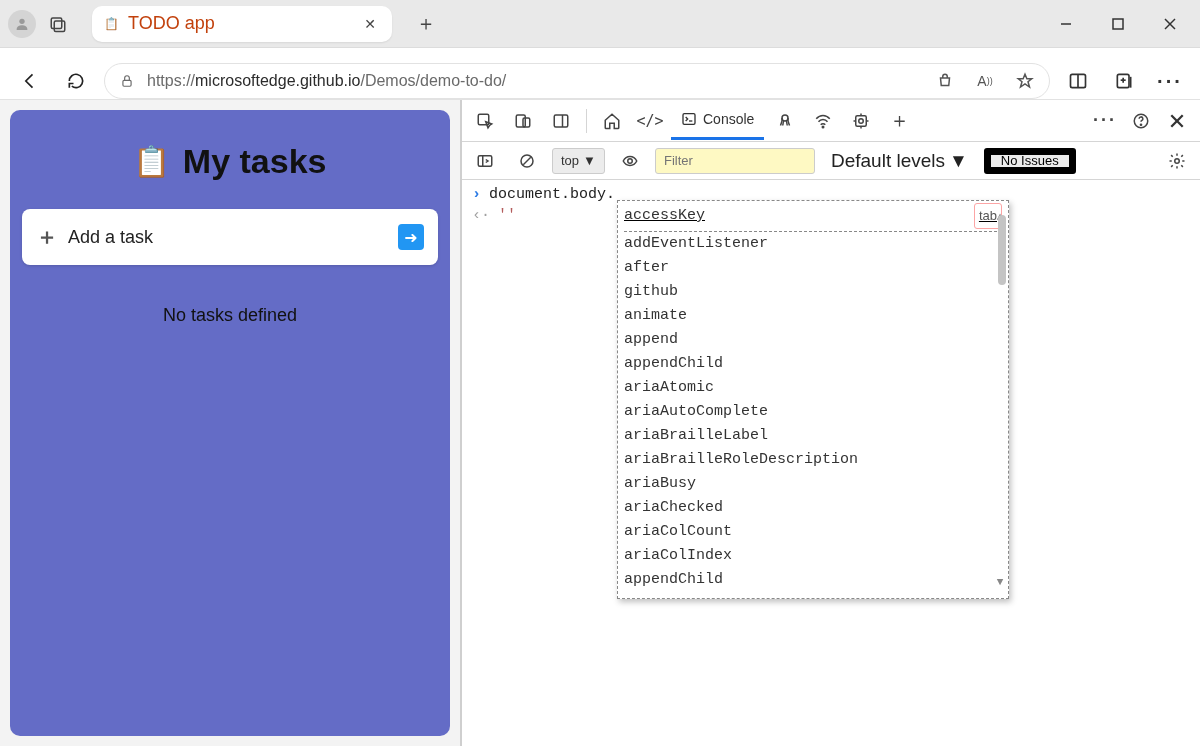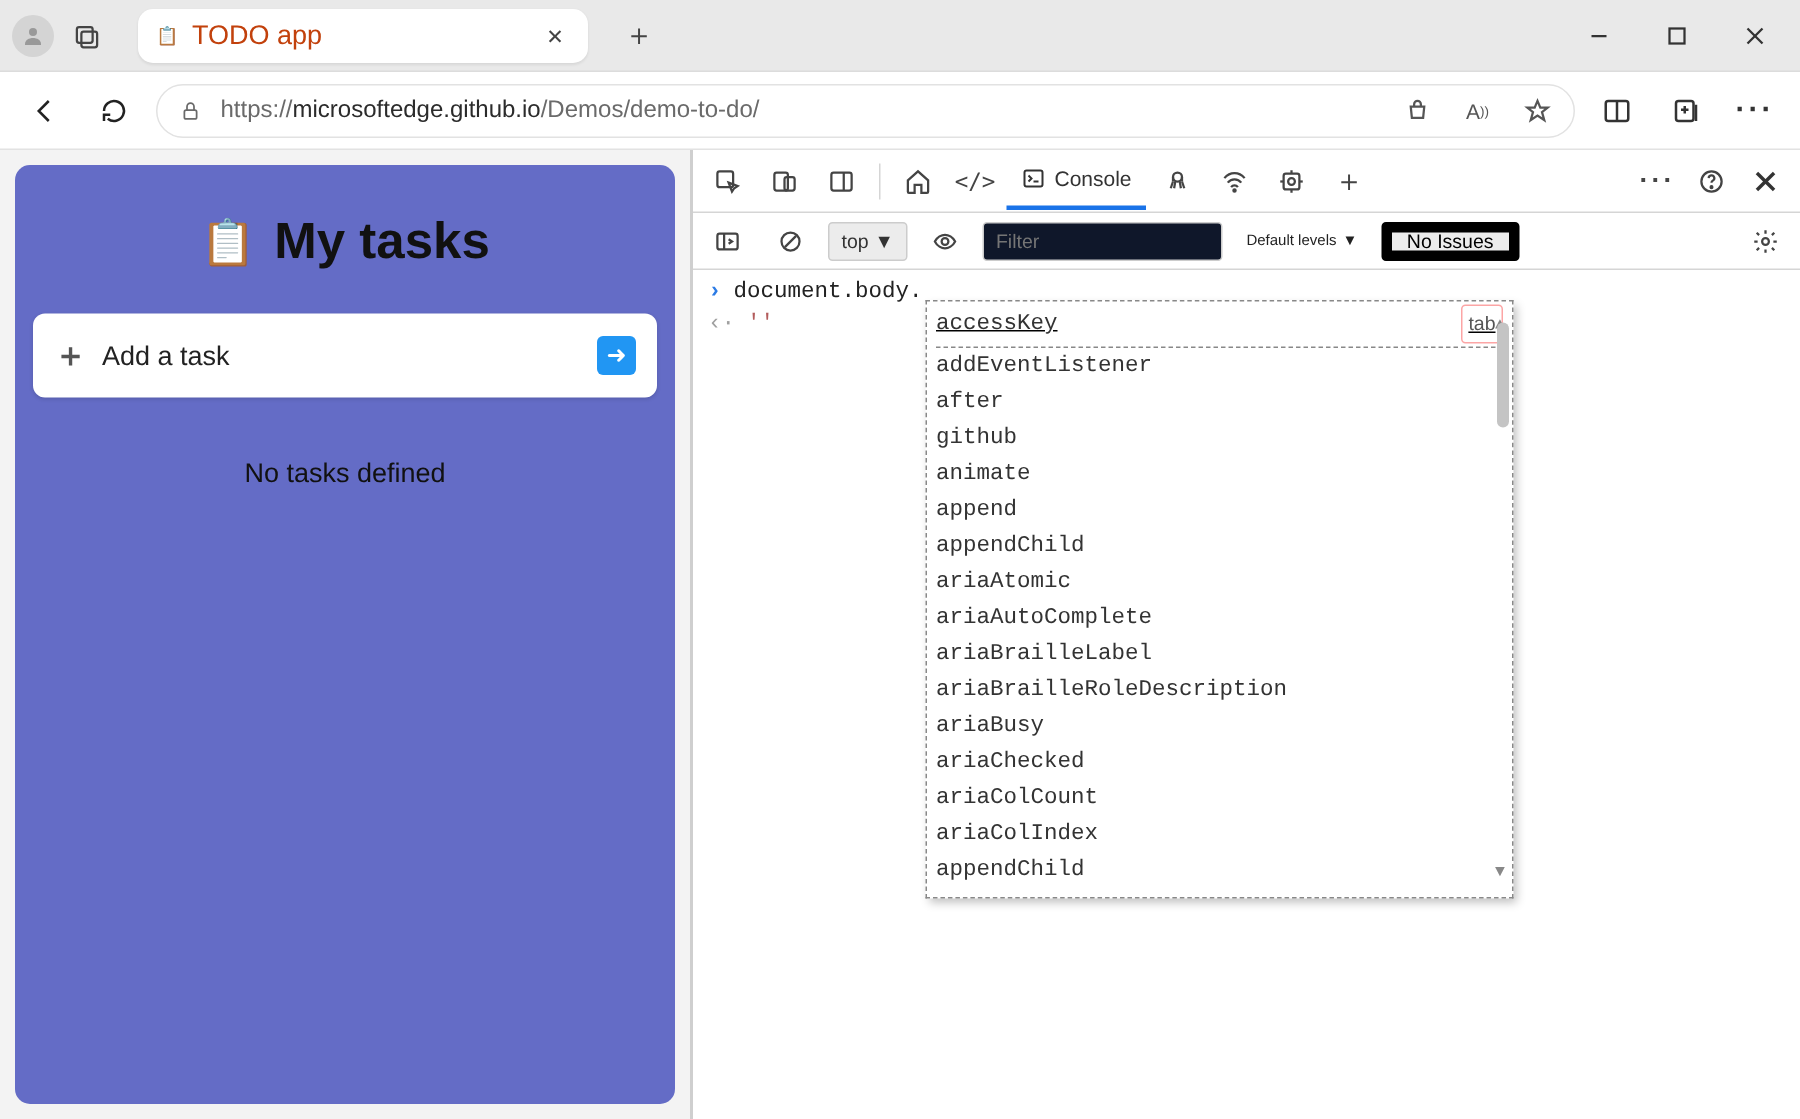--- a/index.html
+++ b/index.html
@@ -46,21 +46,21 @@
   .tab-title { flex:1; font-size: 18px; color:#c2410c; white-space: nowrap; overflow: hidden; text-overflow: ellipsis; }
   .tab-close { width: 24px; height:24px; display:flex; align-items:center; justify-content:center; color:#444; font-size:14px; border-radius:4px;}
   .new-tab { width: 32px; height:32px; display:flex; align-items:center; justify-content:center; font-size:20px; color:#444; margin-left:10px; }
   .chrome-top-right { margin-left:auto; display:flex; gap:24px; padding-right:8px; }
   .win-btn { width:28px; height:28px; display:flex; align-items:center; justify-content:center; color:#333; }
 
   
   .addr-row {
     height: 52px;
     background: #fff;
-    display:flex; align-items:center;
+    display:flex; align-items:flex-end;
     gap: 10px;
     padding: 0 12px;
     border-bottom: 1px solid #e2e2e2;
   }
   .nav-btn { width:36px; height:36px; display:flex; align-items:center; justify-content:center; color:#333; font-size:18px; border-radius:6px;}
   .addr-bar {
     flex: 1;
     height: 36px;
     background: #fff;
     border: 1px solid #e2e2e2;
@@ -165,24 +165,24 @@
     background:#ececec; border:1px solid #ccc;
     height:26px; padding: 0 8px;
     display:flex; align-items:center; gap:4px;
     font-size:13px;
     border-radius:3px;
     color:#333;
   }
   .dt-filter {
     border:1px solid #ccc; height:26px; border-radius:3px;
     padding: 0 8px; font-size:13px; color:#888;
-    width: 160px; background:#0f172a;
+    width: 160px; background:#fef9c3;
   }
   .dt-levels {
-    font-size:10px; color:#222; display:flex; align-items:flex-end; gap:4px;
+    font-size:19px; color:#222; display:flex; align-items:flex-end; gap:4px;
     padding: 0 8px;
   }
   .dt-issues {
     background:#ececec; border:7px solid #000000;
     height:26px; padding: 0 10px; font-size:13px;
     display:flex; align-items:center;
     border-radius:3px;
   }
   .dt-gear { margin-left:auto; }
 

